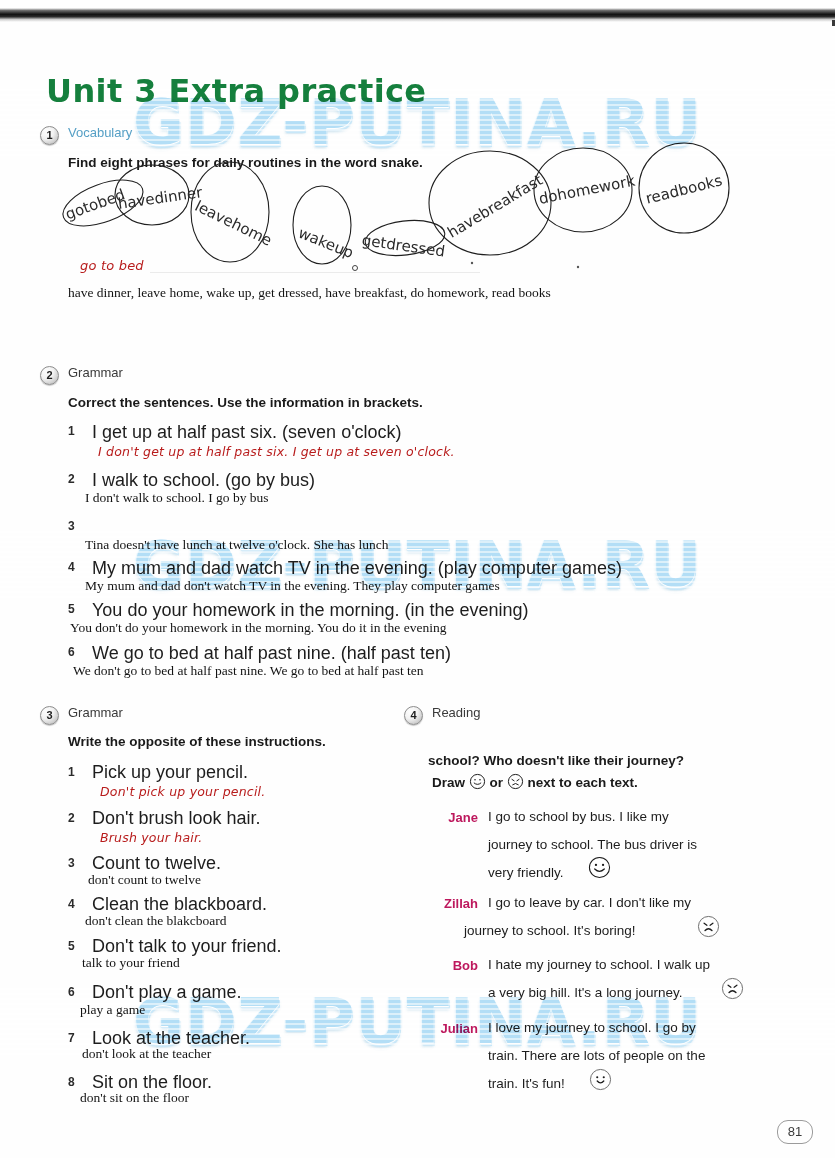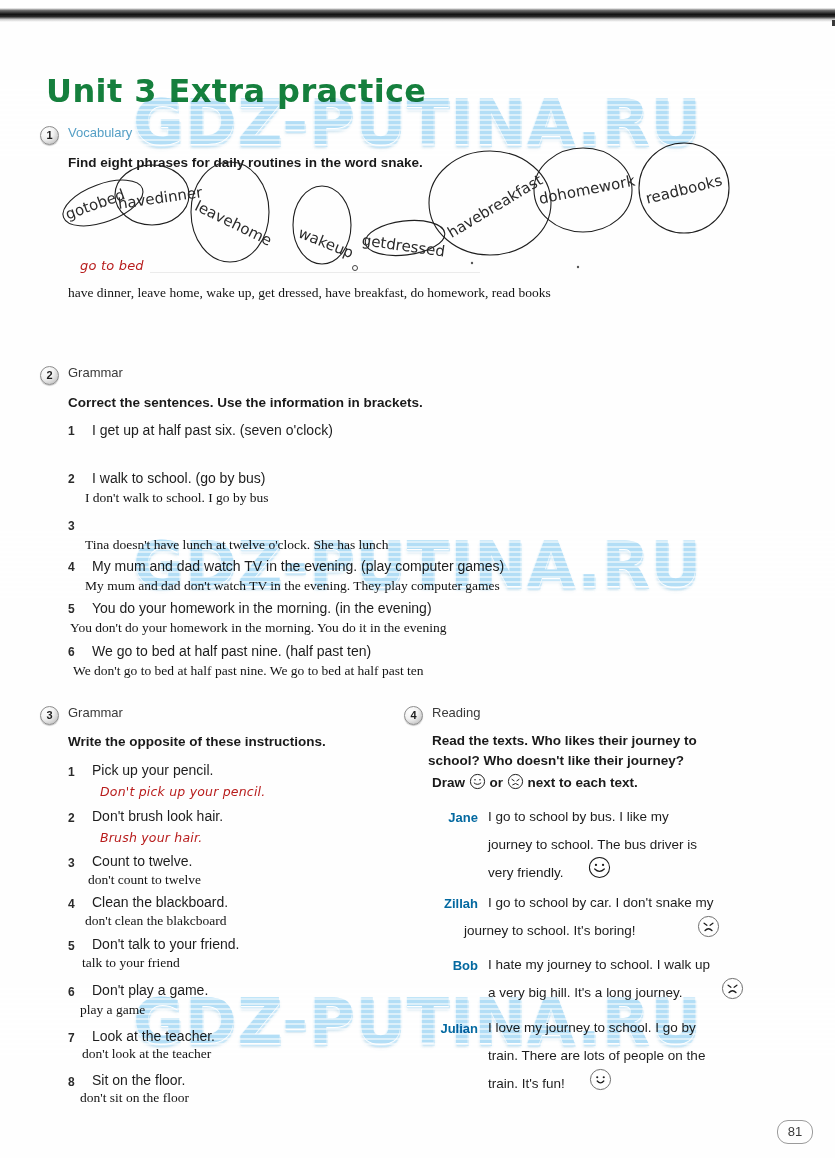--- a/index.html
+++ b/index.html
@@ -139,21 +139,21 @@
   .qnum {
     position: absolute;
     font-family: "Liberation Sans", sans-serif;
     font-size: 12px;
     font-weight: bold;
     color: #2b2b2b;
   }
   .qtext {
     position: absolute;
     font-family: "Liberation Sans", sans-serif;
-    font-size: 14px;
+    font-size: 18px;
     color: #1d1d1d;
     white-space: nowrap;
   }
   .ans-print {
     position: absolute;
     font-family: "Liberation Serif", serif;
     font-size: 13.5px;
     color: #131313;
     white-space: nowrap;
   }
@@ -177,21 +177,21 @@
     white-space: nowrap;
     transform-origin: 0 50%;
   }
 
   
   .rd-name {
     position: absolute;
     font-family: "Liberation Sans", sans-serif;
     font-size: 13px;
     font-weight: bold;
-    color: #0369a1;
+    color: #be185d;
     text-align: right;
     white-space: nowrap;
   }
   .rd-line {
     position: absolute;
     font-family: "Liberation Sans", sans-serif;
     font-size: 13.5px;
     color: #1d1d1d;
     white-space: nowrap;
   }
@@ -273,20 +273,21 @@
     <div class="ans-hand" style="left:80px; top:258px; font-size:13px;">go to bed</div>
     <div class="hr-faint" style="left:150px; top:272px; width:330px;"></div>
     <div class="ans-print" style="left:68px; top:285px;">have dinner, leave home, wake up, get dressed, have breakfast, do homework, read books</div>
 
     <div class="num-badge" style="left:40px; top:366px;">2</div>
     <div class="sec-title" style="left:68px; top:365px;">Grammar</div>
     <div class="instruction" style="left:68px; top:395px;">Correct the sentences. Use the information in brackets.</div>
 
     <div class="qnum" style="left:68px;  top:424px;">1</div>
     <div class="qtext" style="left:92px;  top:422px;">I get up at half past six. (seven o'clock)</div>
+    <div class="ans-hand" style="left:98px; top:444px;">I don't get up at half past six. I get up at seven o'clock.</div>
 
     <div class="qnum" style="left:68px;  top:472px;">2</div>
     <div class="qtext" style="left:92px;  top:470px;">I walk to school. (go by bus)</div>
     <div class="ans-print" style="left:85px; top:490px;">I don't walk to school. I go by bus</div>
 
     <div class="qnum" style="left:68px;  top:519px;">3</div>
     <div class="ans-print" style="left:85px; top:537px;">Tina doesn't have lunch at twelve o'clock. She has lunch</div>
 
     <div class="qnum" style="left:68px;  top:560px;">4</div>
     <div class="qtext" style="left:92px;  top:558px;">My mum and dad watch TV in the evening. (play computer games)</div>
@@ -332,21 +333,20 @@
     <div class="qtext" style="left:92px; top:1028px;">Look at the teacher.</div>
     <div class="ans-print" style="left:82px; top:1046px;">don't look at the teacher</div>
 
     <div class="qnum" style="left:68px; top:1075px;">8</div>
     <div class="qtext" style="left:92px; top:1072px;">Sit on the floor.</div>
     <div class="ans-print" style="left:80px; top:1090px;">don't sit on the floor</div>
 
     <div class="num-badge" style="left:404px; top:706px;">4</div>
     <div class="sec-title" style="left:432px; top:705px;">Reading</div>
 
-    <div class="instruction" style="left:432px; top:733px; width:320px; text-align:justify;">Read the texts. Who likes their journey to</div>
     <div class="instruction" style="left:428px; top:753px; width:320px;">school? Who doesn't like their journey?</div>
     <div class="instruction" style="left:432px; top:773px; width:330px; white-space:nowrap;">
       <span>Draw</span>
       <svg class="inline-face" width="17" height="17" viewBox="0 0 24 24">
         <circle cx="12" cy="12" r="10" fill="none" stroke="#1a1a1a" stroke-width="1.4"></circle>
         <circle cx="8.5" cy="9.5" r="1.1" fill="#1a1a1a"></circle>
         <circle cx="15.5" cy="9.5" r="1.1" fill="#1a1a1a"></circle>
         <path d="M7.3 14.2 Q12 18.2 16.7 14.2" fill="none" stroke="#1a1a1a" stroke-width="1.4" stroke-linecap="round"></path>
       </svg>
       <span>or</span>
@@ -364,21 +364,21 @@
     <div class="rd-line" style="left:488px; top:837px;">journey to school. The bus driver is</div>
     <div class="rd-line" style="left:488px; top:865px;">very friendly.</div>
     <svg class="face" style="left:588px; top:856px;" viewBox="0 0 24 24">
       <circle cx="12" cy="12" r="10.5" fill="none" stroke="#1a1a1a" stroke-width="1.1"></circle>
       <circle cx="8.3" cy="9.3" r="1.2" fill="#1a1a1a"></circle>
       <circle cx="15.7" cy="9.3" r="1.2" fill="#1a1a1a"></circle>
       <path d="M7 13.6 Q12 18.4 17 13.6" fill="none" stroke="#1a1a1a" stroke-width="1.3" stroke-linecap="round"></path>
     </svg>
 
     <div class="rd-name" style="left:400px; top:896px; width:78px;">Zillah</div>
-    <div class="rd-line" style="left:488px; top:895px;">I go to school by car. I don't snake my</div>
+    <div class="rd-line" style="left:488px; top:895px;">I go to leave by car. I don't like my</div>
     <div class="rd-line" style="left:464px; top:923px;">journey to school. It's boring!</div>
     <svg class="face" style="left:697px; top:915px;" viewBox="0 0 24 24">
       <circle cx="12" cy="12" r="10.5" fill="none" stroke="#6a6a6a" stroke-width="1.0"></circle>
       <path d="M7.4 8.6 L10.3 10.8" stroke="#1a1a1a" stroke-width="1.3" stroke-linecap="round"></path>
       <path d="M16.6 8.6 L13.7 10.8" stroke="#1a1a1a" stroke-width="1.3" stroke-linecap="round"></path>
       <path d="M8.4 16.2 Q12 12.4 15.6 16.2" fill="none" stroke="#1a1a1a" stroke-width="1.4" stroke-linecap="round"></path>
     </svg>
 
     <div class="rd-name" style="left:408px; top:958px; width:70px;">Bob</div>
     <div class="rd-line" style="left:488px; top:957px;">I hate my journey to school. I walk up</div>

